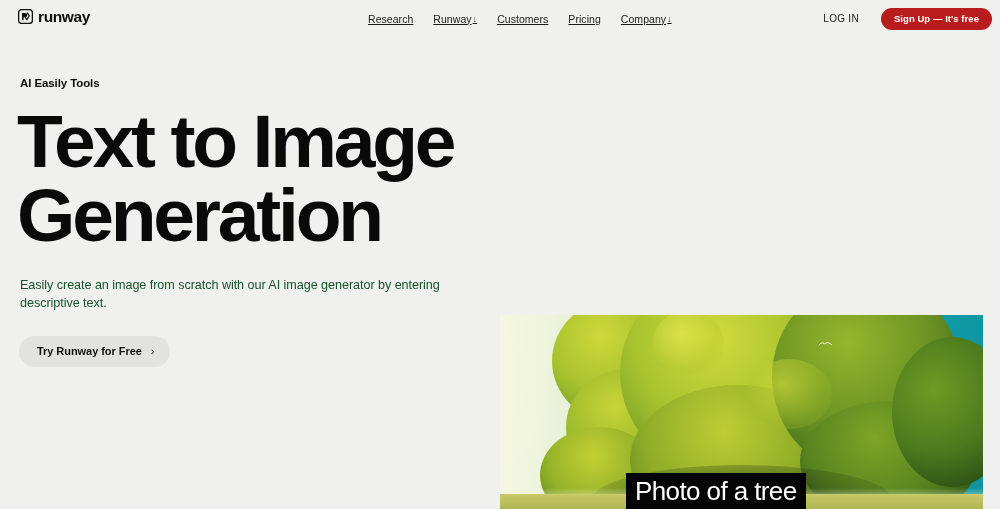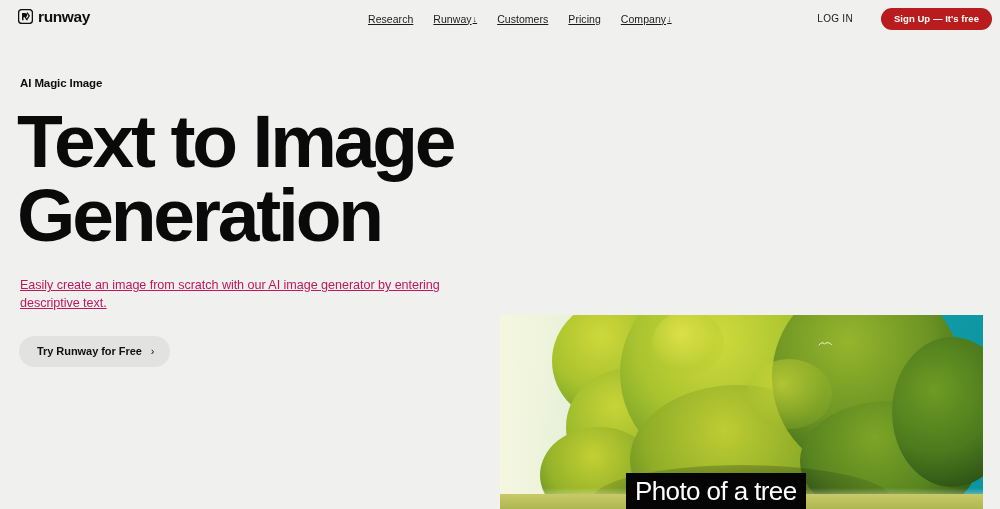--- a/index.html
+++ b/index.html
@@ -56,21 +56,21 @@
     text-decoration: underline;
   }
   .nav-arrow { font-size: 9px; line-height: 1; position: relative; top: 0.5px; }
 
   .header-actions {
     position: absolute;
     right: 8px; top: 0;
     height: 37px;
     display: flex;
     align-items: center;
-    gap: 28px;
+    gap: 22px;
   }
   .login-link {
     font-size: 10px;
     color: #1a1a1a;
     letter-spacing: 0.3px;
     cursor: pointer;
     white-space: nowrap;
   }
   .signup-btn {
     background: #b91c1c;
@@ -108,23 +108,22 @@
     color: #0a0a0a;
     width: 520px;
   }
 
   .hero-desc {
     position: absolute;
     left: 20px; top: 239px;
     width: 445px;
     font-size: 12.6px;
     line-height: 1.45;
-    color: #be185d;
+    color: #14532d;
     letter-spacing: -0.05px;
-    text-decoration: underline;
   }
 
   .cta-btn {
     position: absolute;
     left: 19px; top: 299px;
     display: inline-flex;
     align-items: center;
     gap: 9px;
     background: #e2e2e1;
     border: none;
@@ -239,21 +238,21 @@
   </nav>
 
   <div class="header-actions">
     <a class="login-link">LOG IN</a>
     <button class="signup-btn">Sign Up — It's free</button>
   </div>
 </header>
 
 <main class="main">
 
-  <div class="eyebrow">AI Magic Image</div>
+  <div class="eyebrow">AI Easily Tools</div>
 
   <h1 class="hero-title">Text to Image Generation</h1>
 
   <p class="hero-desc">Easily create an image from scratch with our AI image generator by entering descriptive text.</p>
 
   <button class="cta-btn">
     <span>Try Runway for Free</span>
     <span class="cta-chevron">›</span>
   </button>
 

